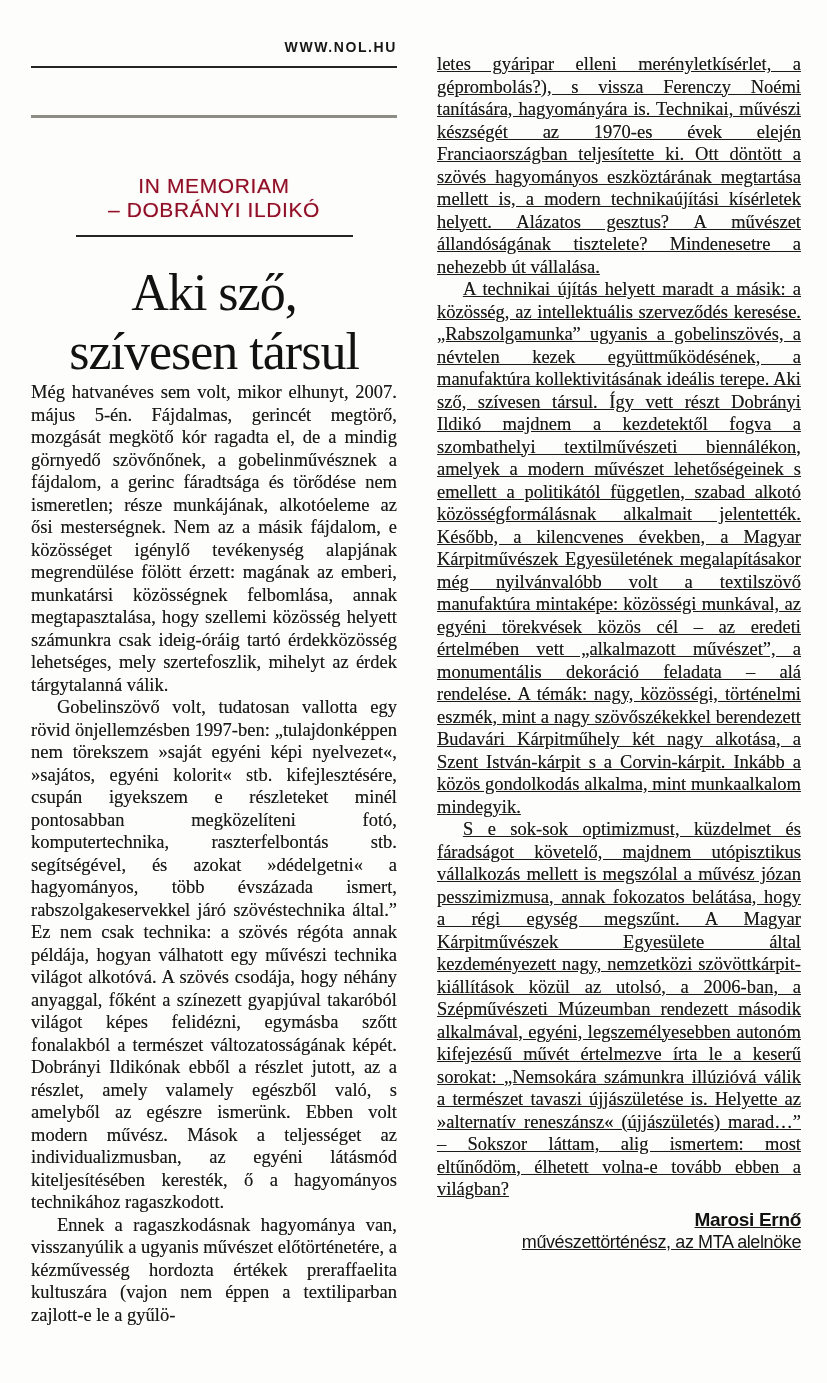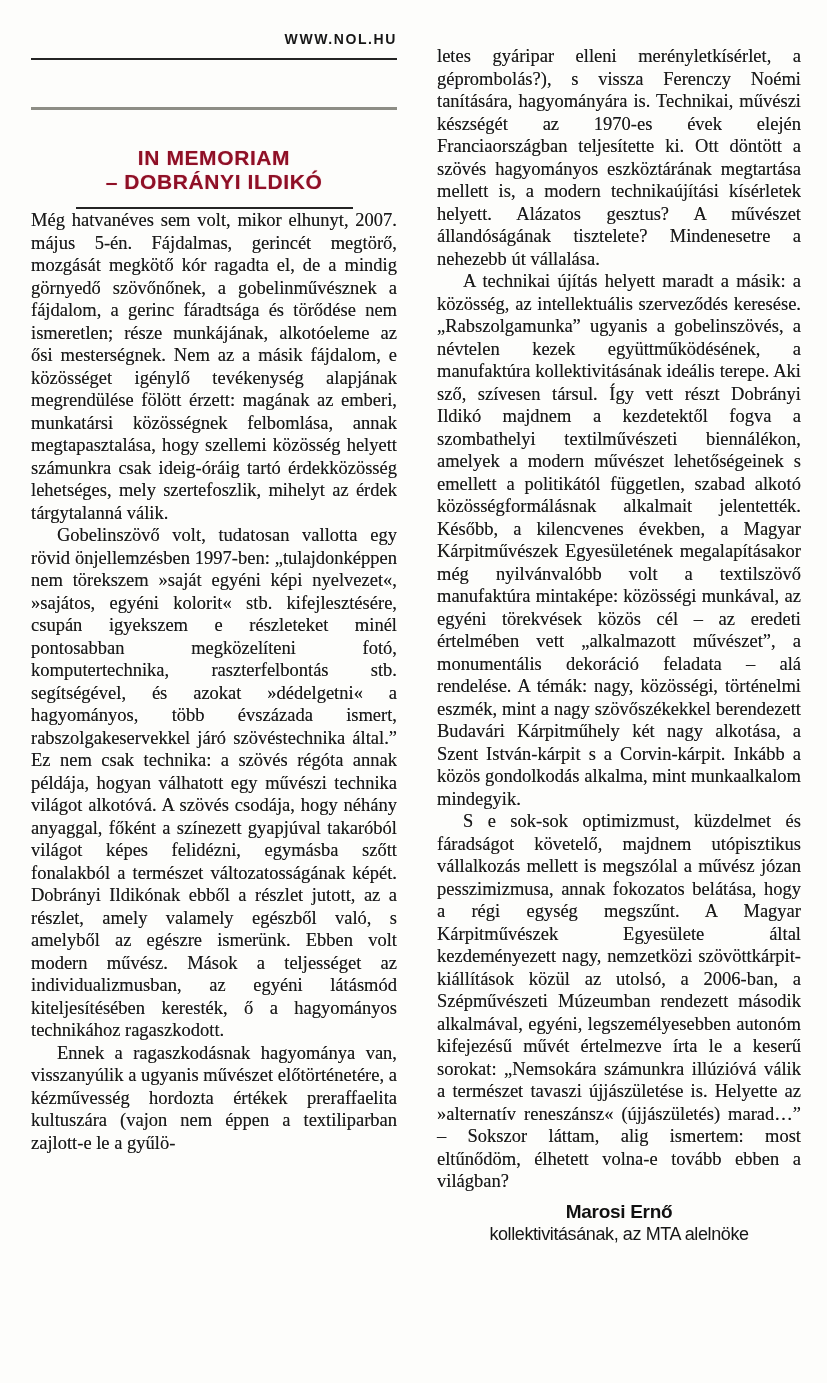--- a/index.html
+++ b/index.html
@@ -15,46 +15,46 @@
     font-family:"Liberation Serif", serif;
     color:var(--ink);
   }
   .page{
     position:relative;
     width:827px;
     height:1383px;
     background:var(--paper);
     overflow:hidden;
   }
-  .col{position:absolute;top:0;}
+  .col{position:absolute;top:8px;}
   .col-left{left:31px;width:366px;}
-  .col-right{left:437px;width:364px;padding-top:45px;}
+  .col-right{left:437px;width:364px;padding-top:45px;text-decoration:underline;}
 
   
   .masthead{
     margin-top:30px;
     text-align:right;
     font-family:"Liberation Sans", sans-serif;
     font-weight:bold;
     font-size:14px;
     line-height:18px;
     letter-spacing:1.6px;
     color:#161616;
   }
   .rule{background:#242424;}
   .rule-thin{height:2px;margin-top:10px;}
   .rule-gray{height:3px;margin-top:47px;background:var(--rule-gray);}
   .rule-kicker{height:2px;width:277px;margin:13px auto 0;}
 
   
   .kicker{
-    margin-top:36px;
+    margin-top:56px;
     text-align:center;
     font-family:"Liberation Sans", sans-serif;
-    font-weight:bold;
+    font-weight:normal;
     font-size:21px;
     line-height:24px;
     letter-spacing:0.6px;
     color:var(--kicker-red);
     text-shadow:0 0 1px rgba(200,16,60,0.45);
   }
   .kicker span{display:block;}
 
   
   .headline{
@@ -78,21 +78,21 @@
     text-align:justify;
     text-indent:1.4em;
     color:#191919;
     text-shadow:0 0 0.4px rgba(20,20,20,0.55);
     hyphens:auto;
     -webkit-hyphens:auto;
   }
   .bodycopy p.first, .col-right p.first{text-indent:0;}
 
   
-  .byline{margin-top:7px;text-align:center;font-family:"Liberation Sans", sans-serif;}
+  .byline{margin-top:7px;text-align:right;font-family:"Liberation Sans", sans-serif;}
   .byline-name{
     font-weight:bold;
     font-size:19px;
     line-height:23px;
     letter-spacing:-0.3px;
     color:#111;
   }
   .byline-role{
     font-size:18px;
     line-height:23px;
@@ -109,32 +109,36 @@
     <div class="masthead">WWW.NOL.HU</div>
     <div class="rule rule-thin"></div>
     <div class="rule rule-gray"></div>
 
     <div class="kicker">
       <span>IN MEMORIAM</span>
       <span>– DOBRÁNYI ILDIKÓ</span>
     </div>
     <div class="rule rule-kicker"></div>
 
+    <h1 class="headline">
+      <span>Aki sző,</span>
+      <span>szívesen társul</span>
+    </h1>
 
     <div class="bodycopy">
       <p class="first">Még hatvanéves sem volt, mikor elhunyt, 2007. május 5-én. Fájdalmas, gerincét megtörő, mozgását megkötő kór ragadta el, de a mindig görnyedő szövőnőnek, a gobelinművésznek a fájdalom, a gerinc fáradtsága és törődése nem ismeretlen; része munkájának, alkotóeleme az ősi mesterségnek. Nem az a másik fájdalom, e közösséget igénylő tevékenység alapjának megrendülése fölött érzett: magának az emberi, munkatársi közösségnek felbomlása, annak megtapasztalása, hogy szellemi közösség helyett számunkra csak ideig-óráig tartó érdekközösség lehetséges, mely szertefoszlik, mihelyt az érdek tárgytalanná válik.</p>
       <p>Gobelinszövő volt, tudatosan vallotta egy rövid önjellemzésben 1997-ben: „tulajdonképpen nem törekszem »saját egyéni képi nyelvezet«, »sajátos, egyéni kolorit« stb. kifejlesztésére, csupán igyekszem e részleteket minél pontosabban megközelíteni fotó, komputertechnika, raszterfelbontás stb. segítségével, és azokat »dédelgetni« a hagyományos, több évszázada ismert, rabszolgakeservekkel járó szövéstechnika által.” Ez nem csak technika: a szövés régóta annak példája, hogyan válhatott egy művészi technika világot alkotóvá. A szövés csodája, hogy néhány anyaggal, főként a színezett gyapjúval takaróból világot képes felidézni, egymásba szőtt fonalakból a természet változatosságának képét. Dobrányi Ildikónak ebből a részlet jutott, az a részlet, amely valamely egészből való, s amelyből az egészre ismerünk. Ebben volt modern művész. Mások a teljességet az individualizmusban, az egyéni látásmód kiteljesítésében keresték, ő a hagyományos technikához ragaszkodott.</p>
       <p>Ennek a ragaszkodásnak hagyománya van, visszanyúlik a ugyanis művészet előtörténetére, a kézművesség hordozta értékek preraffaelita kultuszára (vajon nem éppen a textiliparban zajlott-e le a gyűlö-</p>
     </div>
   </div>
 
   <div class="col col-right">
     <p class="first">letes gyáripar elleni merényletkísérlet, a géprombolás?), s vissza Ferenczy Noémi tanítására, hagyományára is. Technikai, művészi készségét az 1970-es évek elején Franciaországban teljesítette ki. Ott döntött a szövés hagyományos eszköztárának megtartása mellett is, a modern technikaújítási kísérletek helyett. Alázatos gesztus? A művészet állandóságának tisztelete? Mindenesetre a nehezebb út vállalása.</p>
     <p>A technikai újítás helyett maradt a másik: a közösség, az intellektuális szerveződés keresése. „Rabszolgamunka” ugyanis a gobelinszövés, a névtelen kezek együttműködésének, a manufaktúra kollektivitásának ideális terepe. Aki sző, szívesen társul. Így vett részt Dobrányi Ildikó majdnem a kezdetektől fogva a szombathelyi textilművészeti biennálékon, amelyek a modern művészet lehetőségeinek s emellett a politikától független, szabad alkotó közösségformálásnak alkalmait jelentették. Később, a kilencvenes években, a Magyar Kárpitművészek Egyesületének megalapításakor még nyilvánvalóbb volt a textilszövő manufaktúra mintaképe: közösségi munkával, az egyéni törekvések közös cél – az eredeti értelmében vett „alkalmazott művészet”, a monumentális dekoráció feladata – alá rendelése. A témák: nagy, közösségi, történelmi eszmék, mint a nagy szövőszékekkel berendezett Budavári Kárpitműhely két nagy alkotása, a Szent István-kárpit s a Corvin-kárpit. Inkább a közös gondolkodás alkalma, mint munkaalkalom mindegyik.</p>
     <p>S e sok-sok optimizmust, küzdelmet és fáradságot követelő, majdnem utópisztikus vállalkozás mellett is megszólal a művész józan pesszimizmusa, annak fokozatos belátása, hogy a régi egység megszűnt. A Magyar Kárpitművészek Egyesülete által kezdeményezett nagy, nemzetközi szövöttkárpit-kiállítások közül az utolsó, a 2006-ban, a Szépművészeti Múzeumban rendezett második alkalmával, egyéni, legszemélyesebben autonóm kifejezésű művét értelmezve írta le a keserű sorokat: „Nemsokára számunkra illúzióvá válik a természet tavaszi újjászületése is. Helyette az »alternatív reneszánsz« (újjászületés) marad…” – Sokszor láttam, alig ismertem: most eltűnődöm, élhetett volna-e tovább ebben a világban?</p>
 
     <div class="byline">
       <div class="byline-name">Marosi Ernő</div>
-      <div class="byline-role">kollektivitásának, az MTA alelnöke</div>
+      <div class="byline-role">művészettörténész, az MTA alelnöke</div>
     </div>
   </div>
 
 </div>
 
 </body></html>

